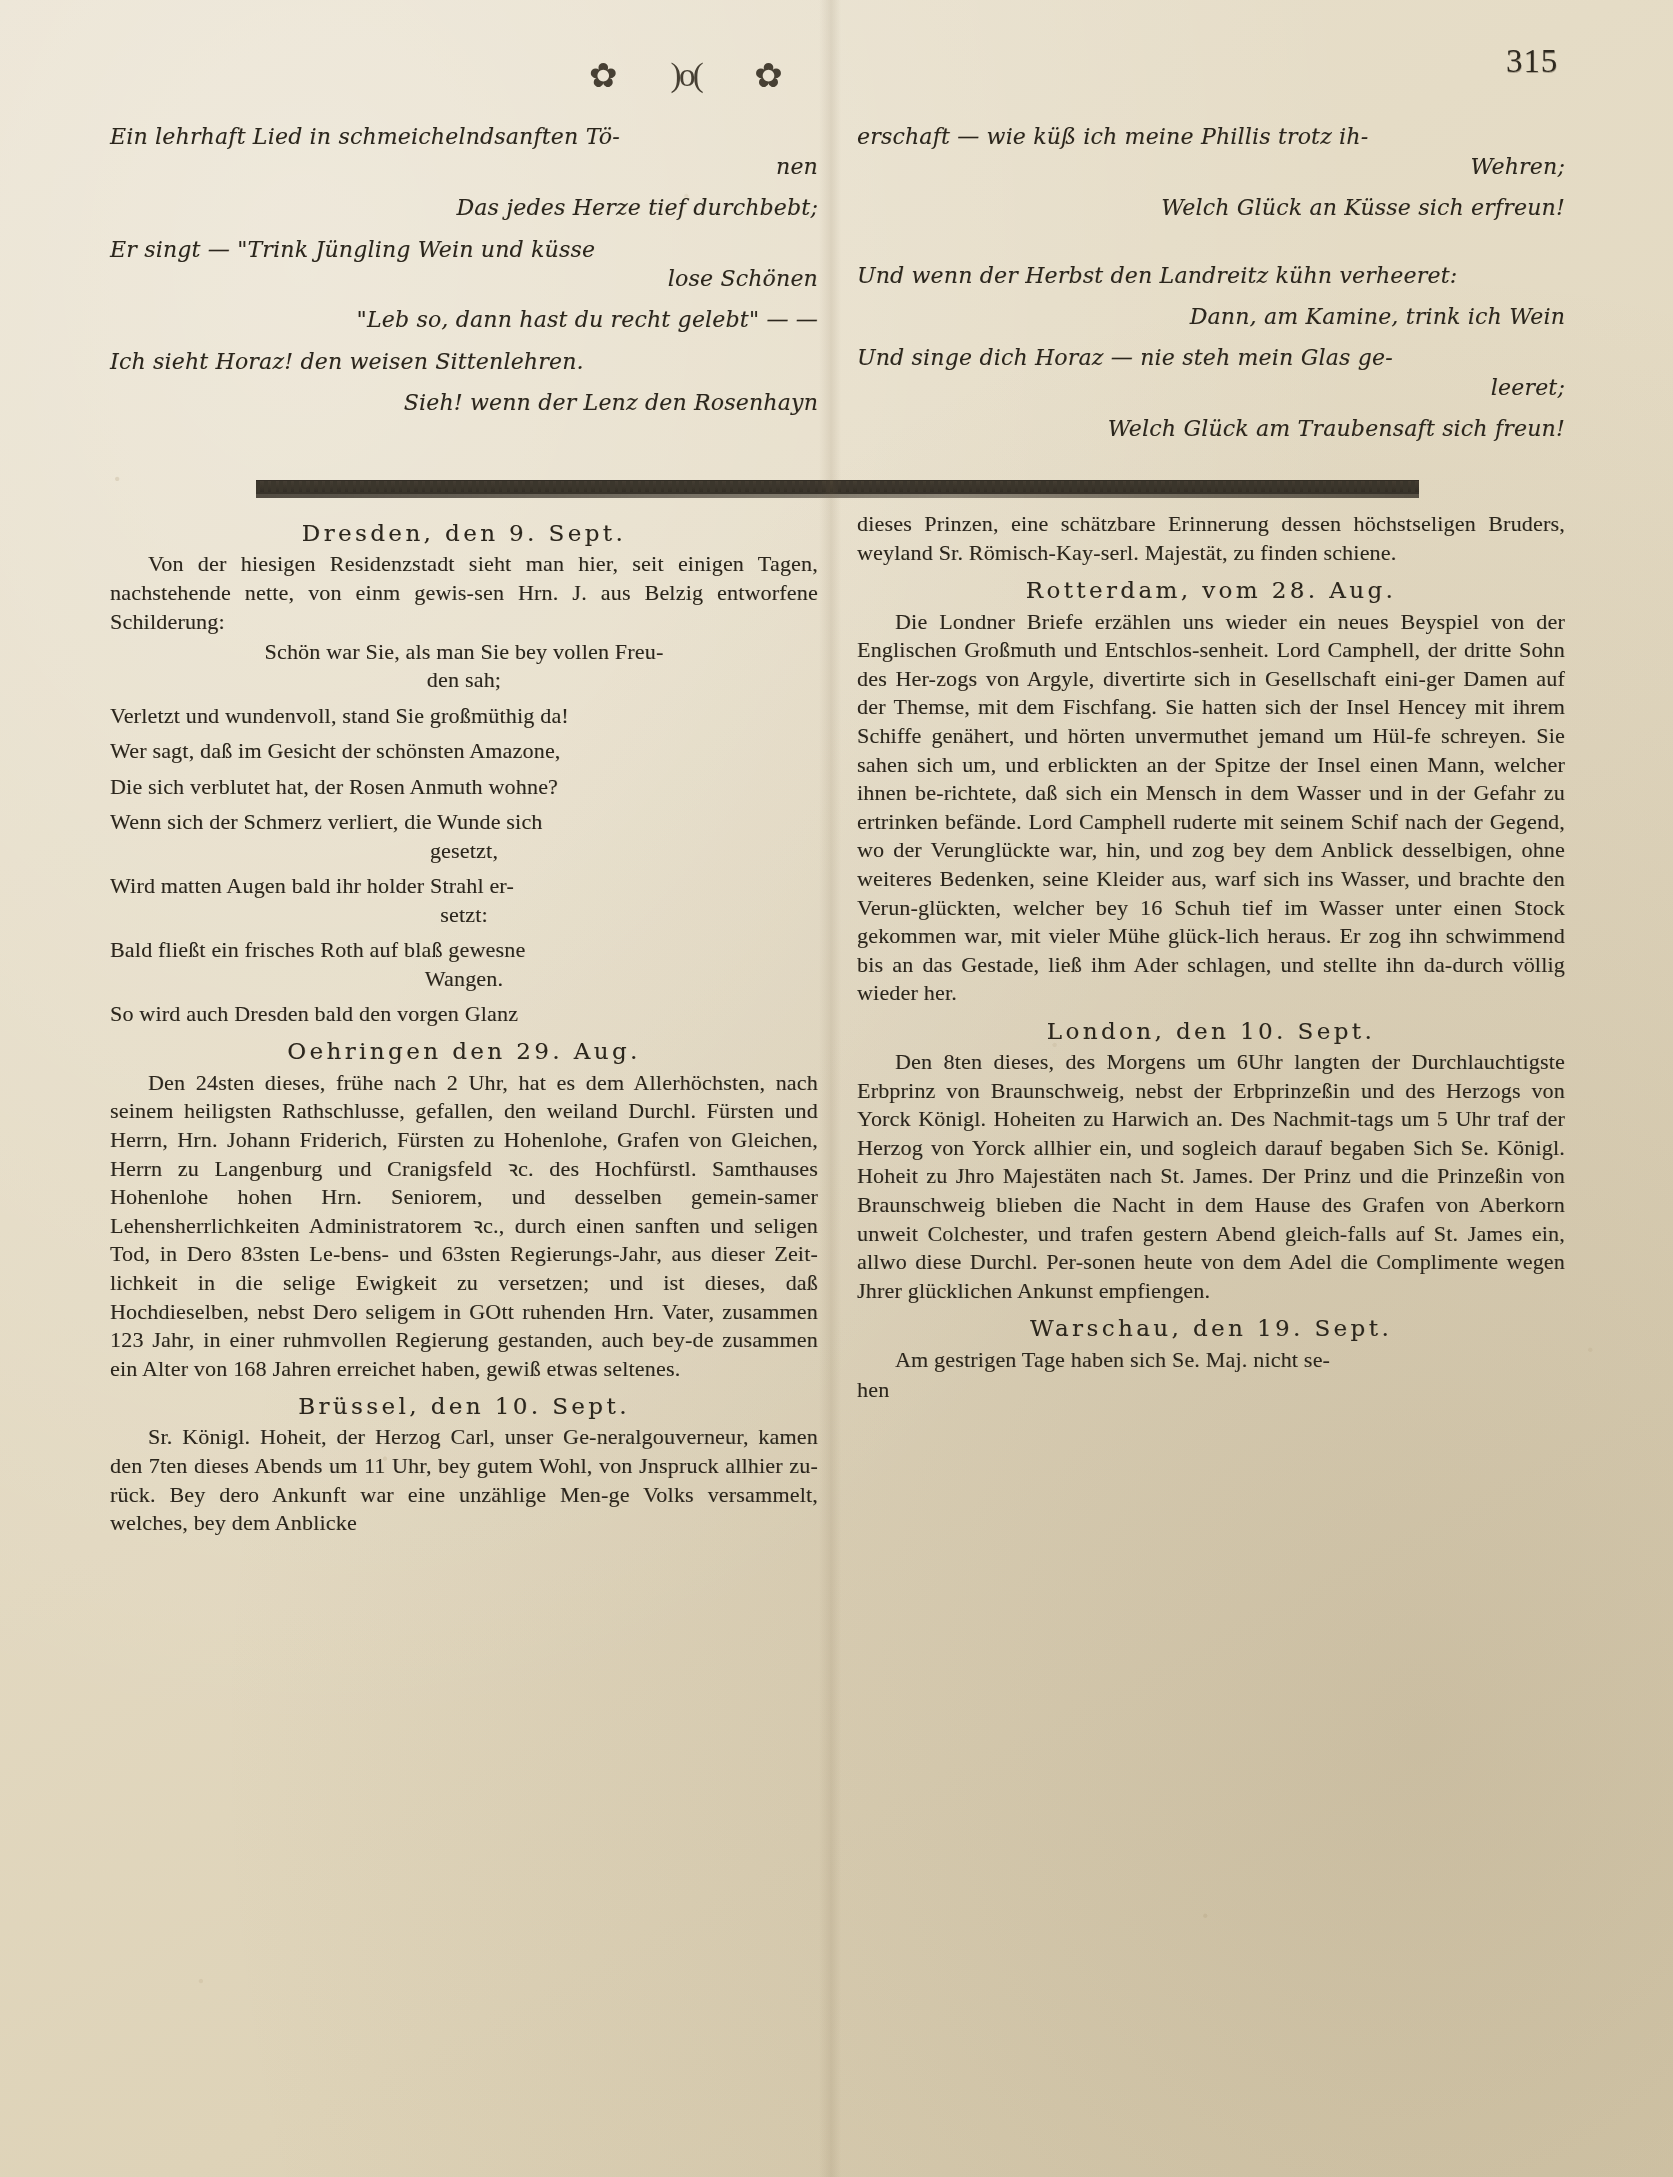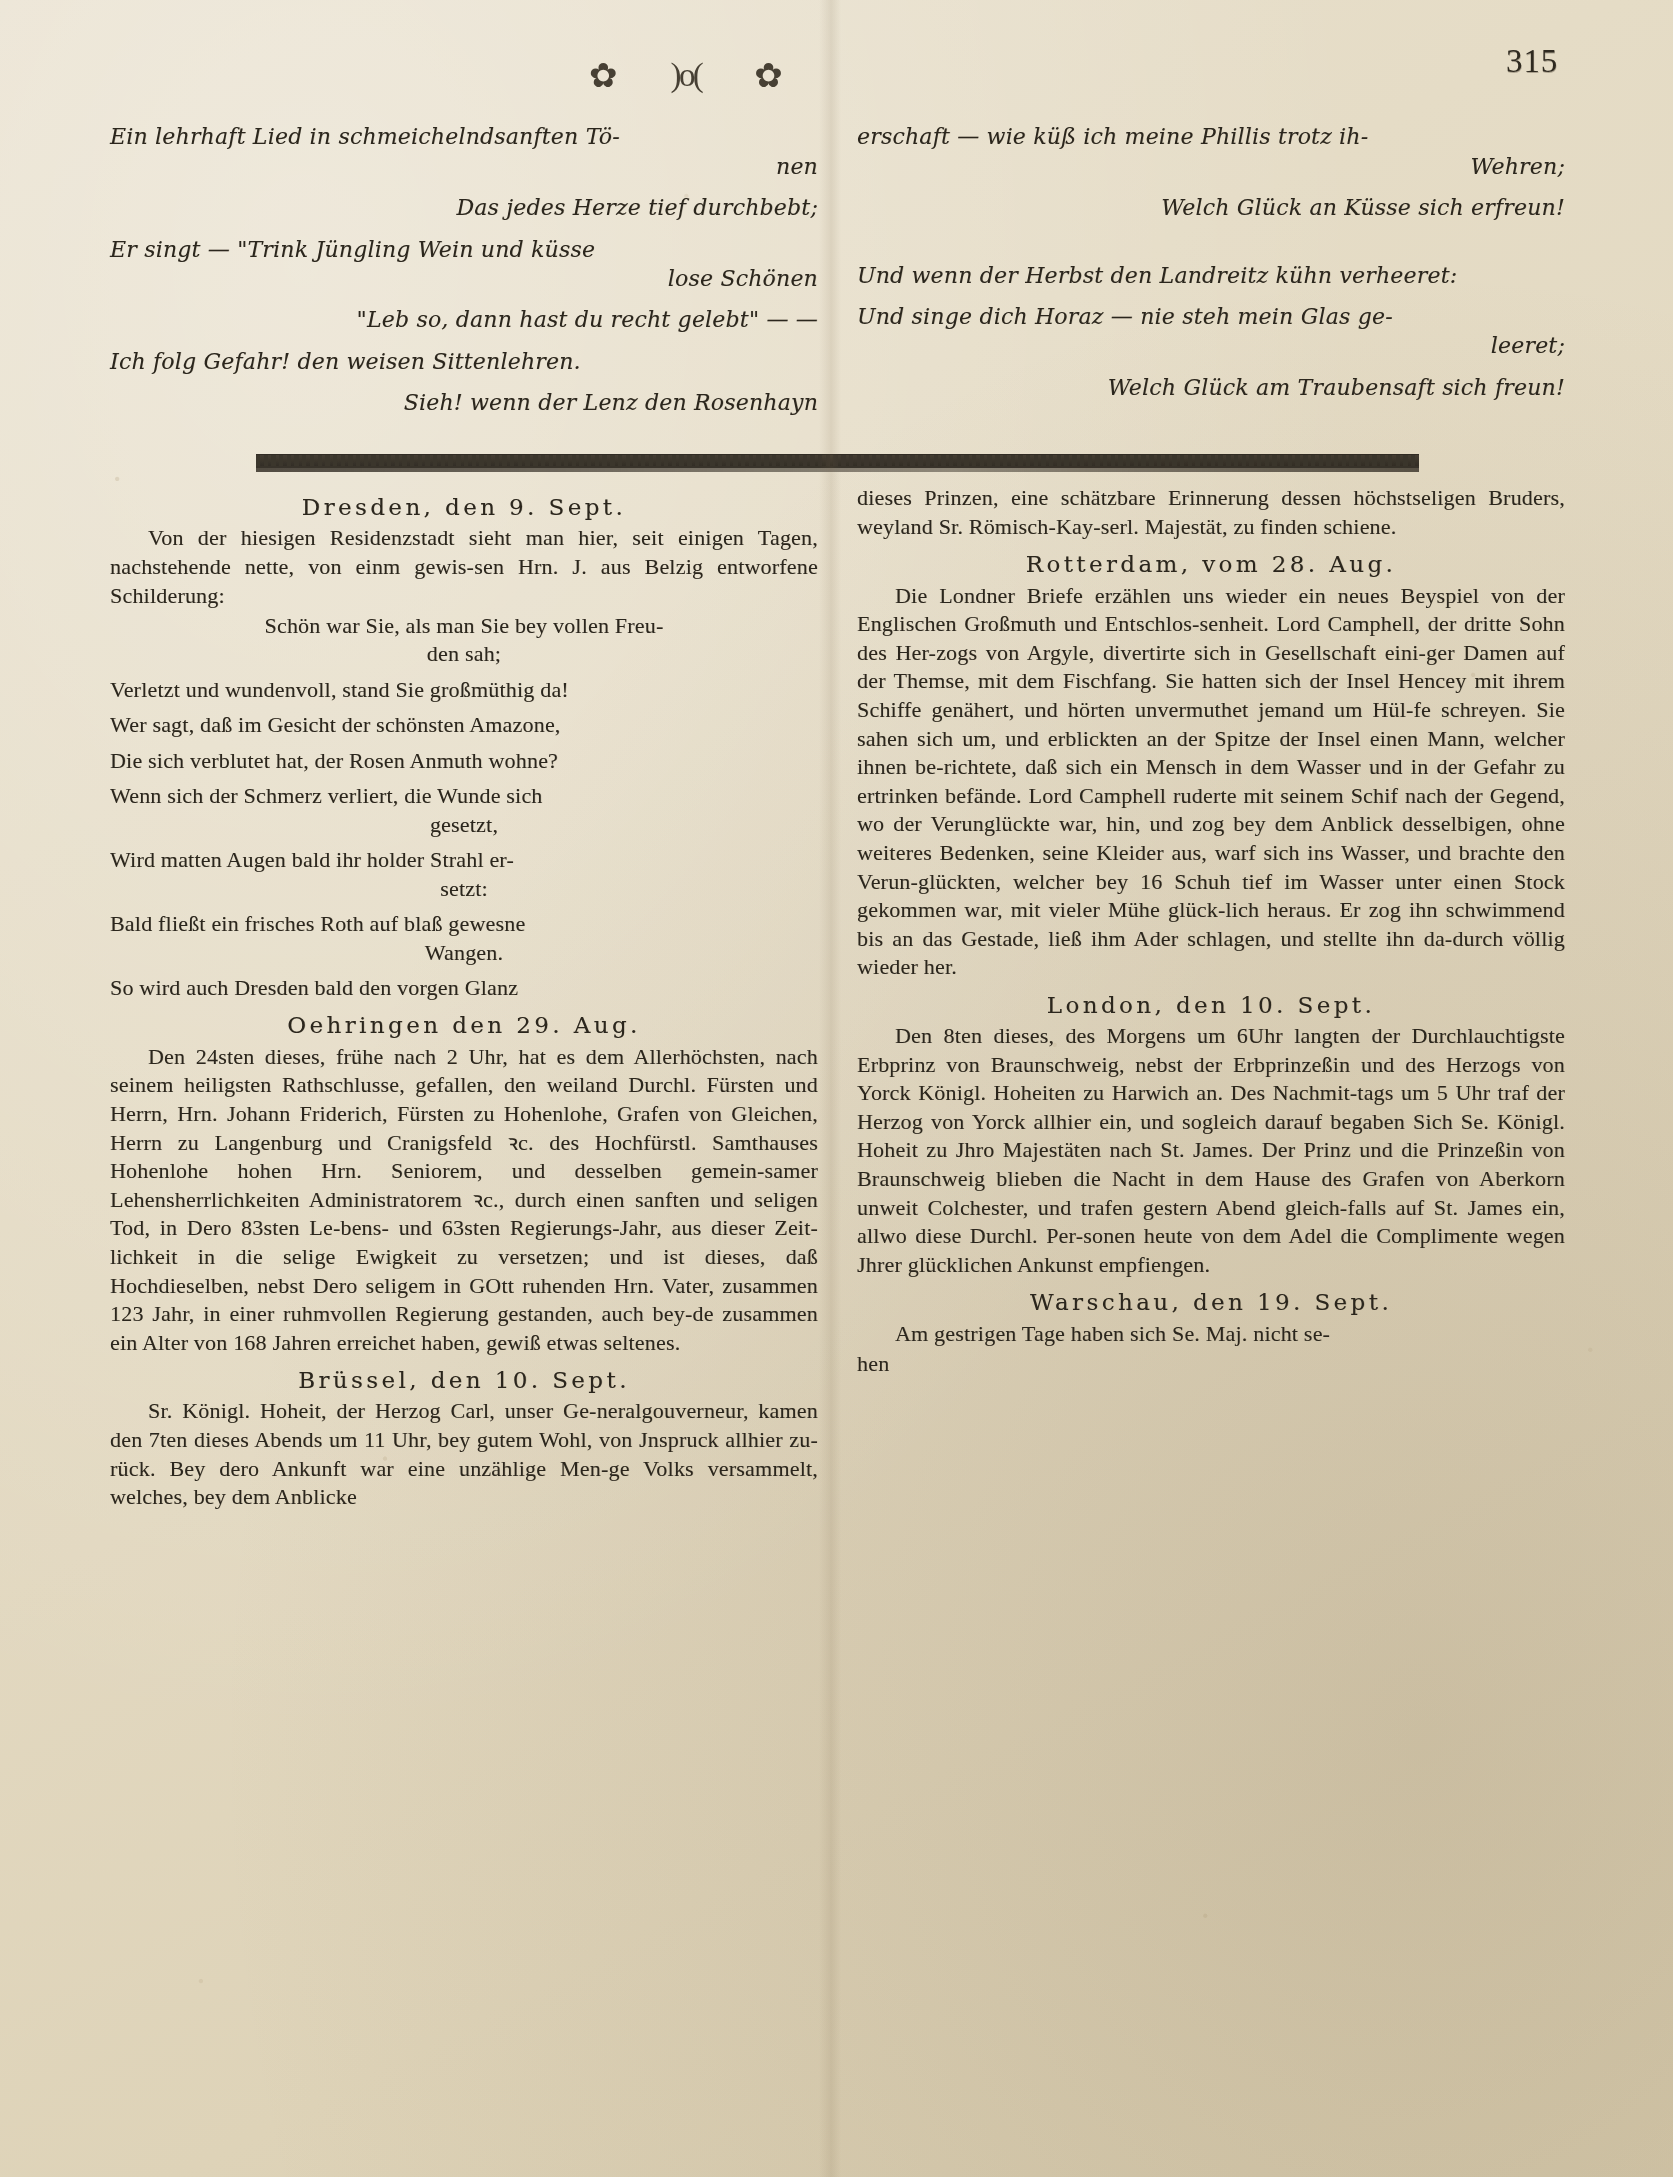--- a/index.html
+++ b/index.html
@@ -198,28 +198,29 @@
     </div>
 
     <div class="cols fr">
       <div class="col verse">
         <p class="l">Ein lehrhaft Lied in schmeichelndsanften Tö-</p>
         <p class="rt" style="margin-top:-12px">nen</p>
         <p class="ctr">Das jedes Herze tief durchbebt;</p>
         <p class="l">Er singt — "Trink Jüngling Wein und küsse</p>
         <p class="ctr" style="margin-top:-12px">lose Schönen</p>
         <p class="ctr">"Leb so, dann hast du recht gelebt" — —</p>
-        <p class="l">Ich folg Gefahr! den weisen Sittenlehren.</p>
+        <p class="l">Ich sieht Horaz! den weisen Sittenlehren.</p>
         <p class="ctr">Sieh! wenn der Lenz den Rosenhayn</p>
       </div>
       <div class="col verse">
         <p class="l">erschaft — wie küß ich meine Phillis trotz ih-</p>
         <p class="ctr" style="margin-top:-12px">Wehren;</p>
         <p class="ctr">Welch Glück an Küsse sich erfreun!</p>
         <p class="l" style="margin-top:38px">Und wenn der Herbst den Landreitz kühn verheeret:</p>
+        <p class="ctr">Dann, am Kamine, trink ich Wein</p>
         <p class="l">Und singe dich Horaz — nie steh mein Glas ge-</p>
         <p class="ctr" style="margin-top:-12px">leeret;</p>
         <p class="ctr">Welch Glück am Traubensaft sich freun!</p>
       </div>
     </div>
 
     <div class="divider">
       <div class="bar"></div>
     </div>
 

